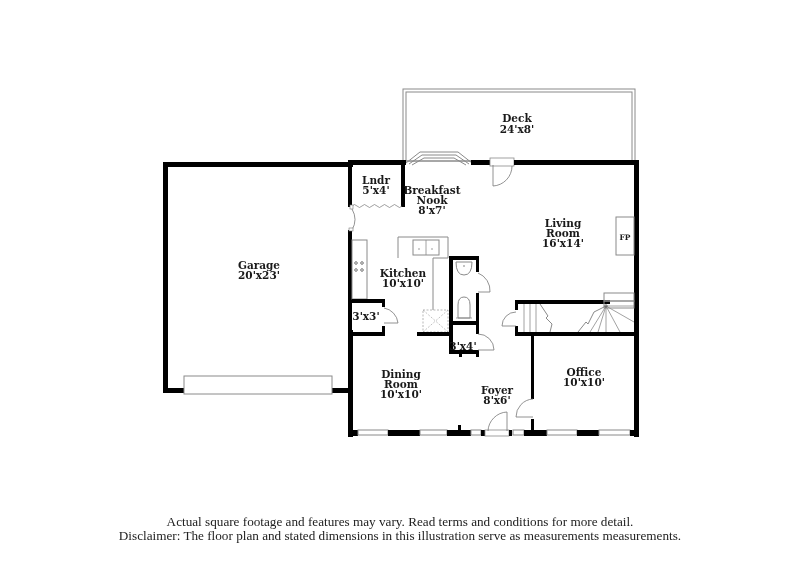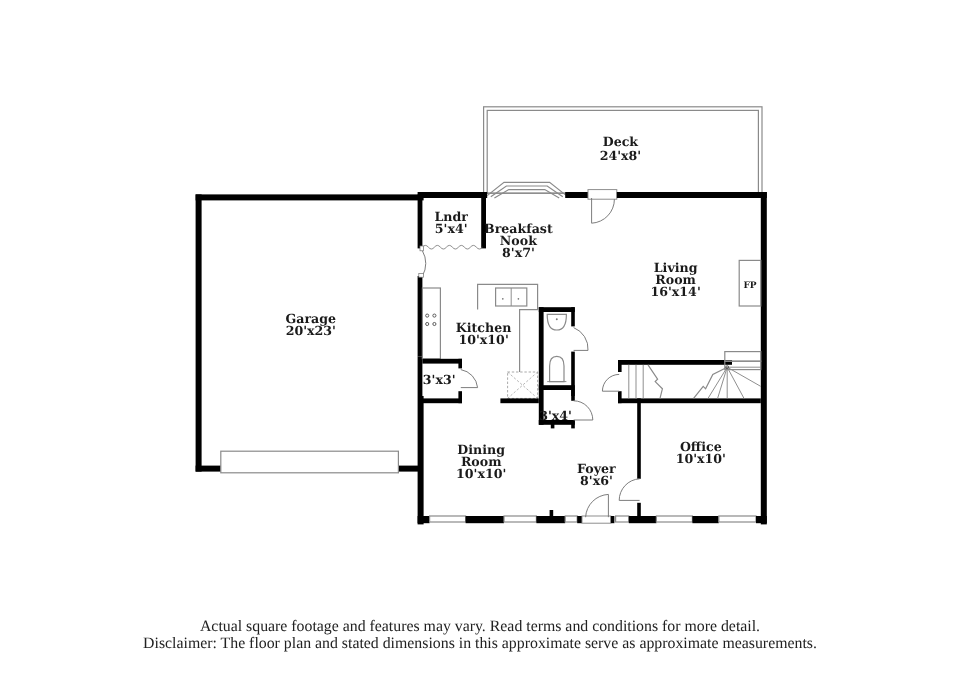--- a/index.html
+++ b/index.html
@@ -229,14 +229,14 @@
     <text class="room-label" x="401" y="398">10'x10'</text>
 
     <text class="room-label" x="497" y="394">Foyer</text>
     <text class="room-label" x="497" y="404">8'x6'</text>
 
     <text class="room-label" x="584" y="376">Office</text>
     <text class="room-label" x="584" y="386">10'x10'</text>
   </g>
 </svg>
 
-<div class="disclaimer" id="disc1">Disclaimer: The floor plan and stated dimensions in this approximate serve as approximate measurements.</div>
+<div class="disclaimer" id="disc1">Disclaimer: The floor plan and stated dimensions in this illustration serve as measurements measurements.</div>
 <div class="disclaimer" id="disc2">Actual square footage and features may vary. Read terms and conditions for more detail.</div>
 
 </body></html>

